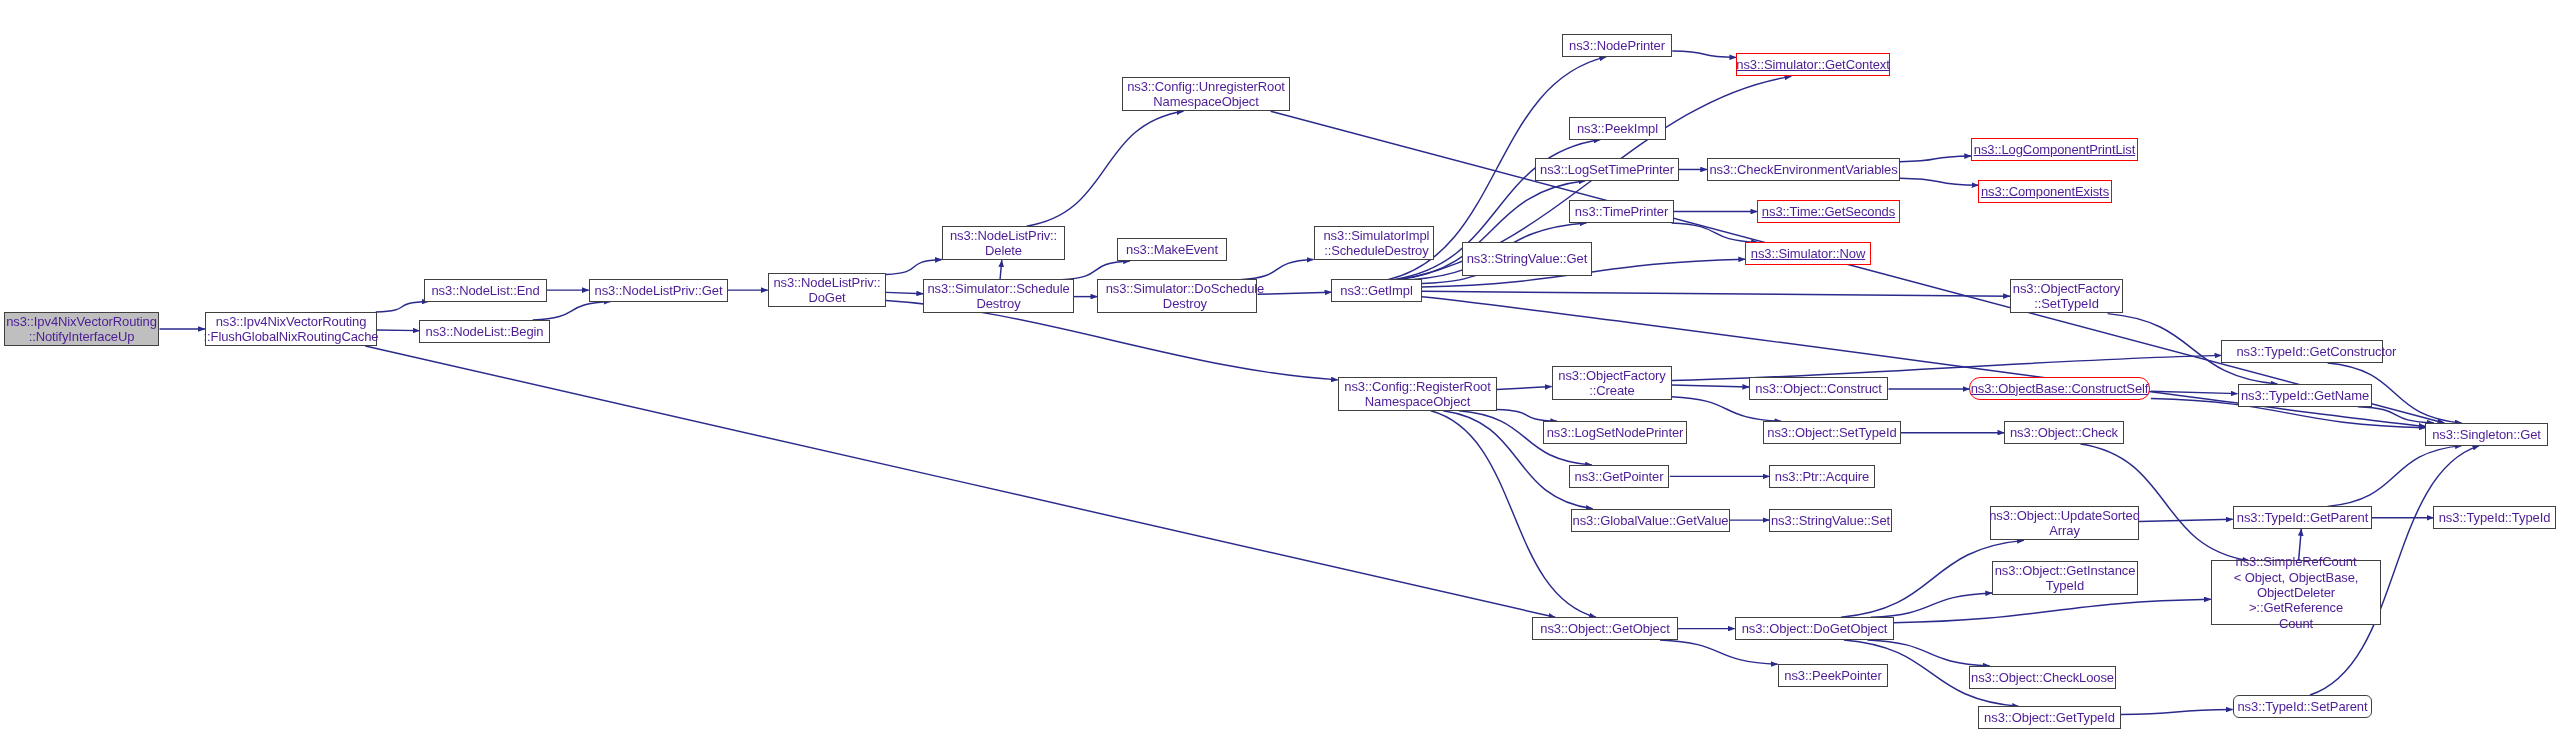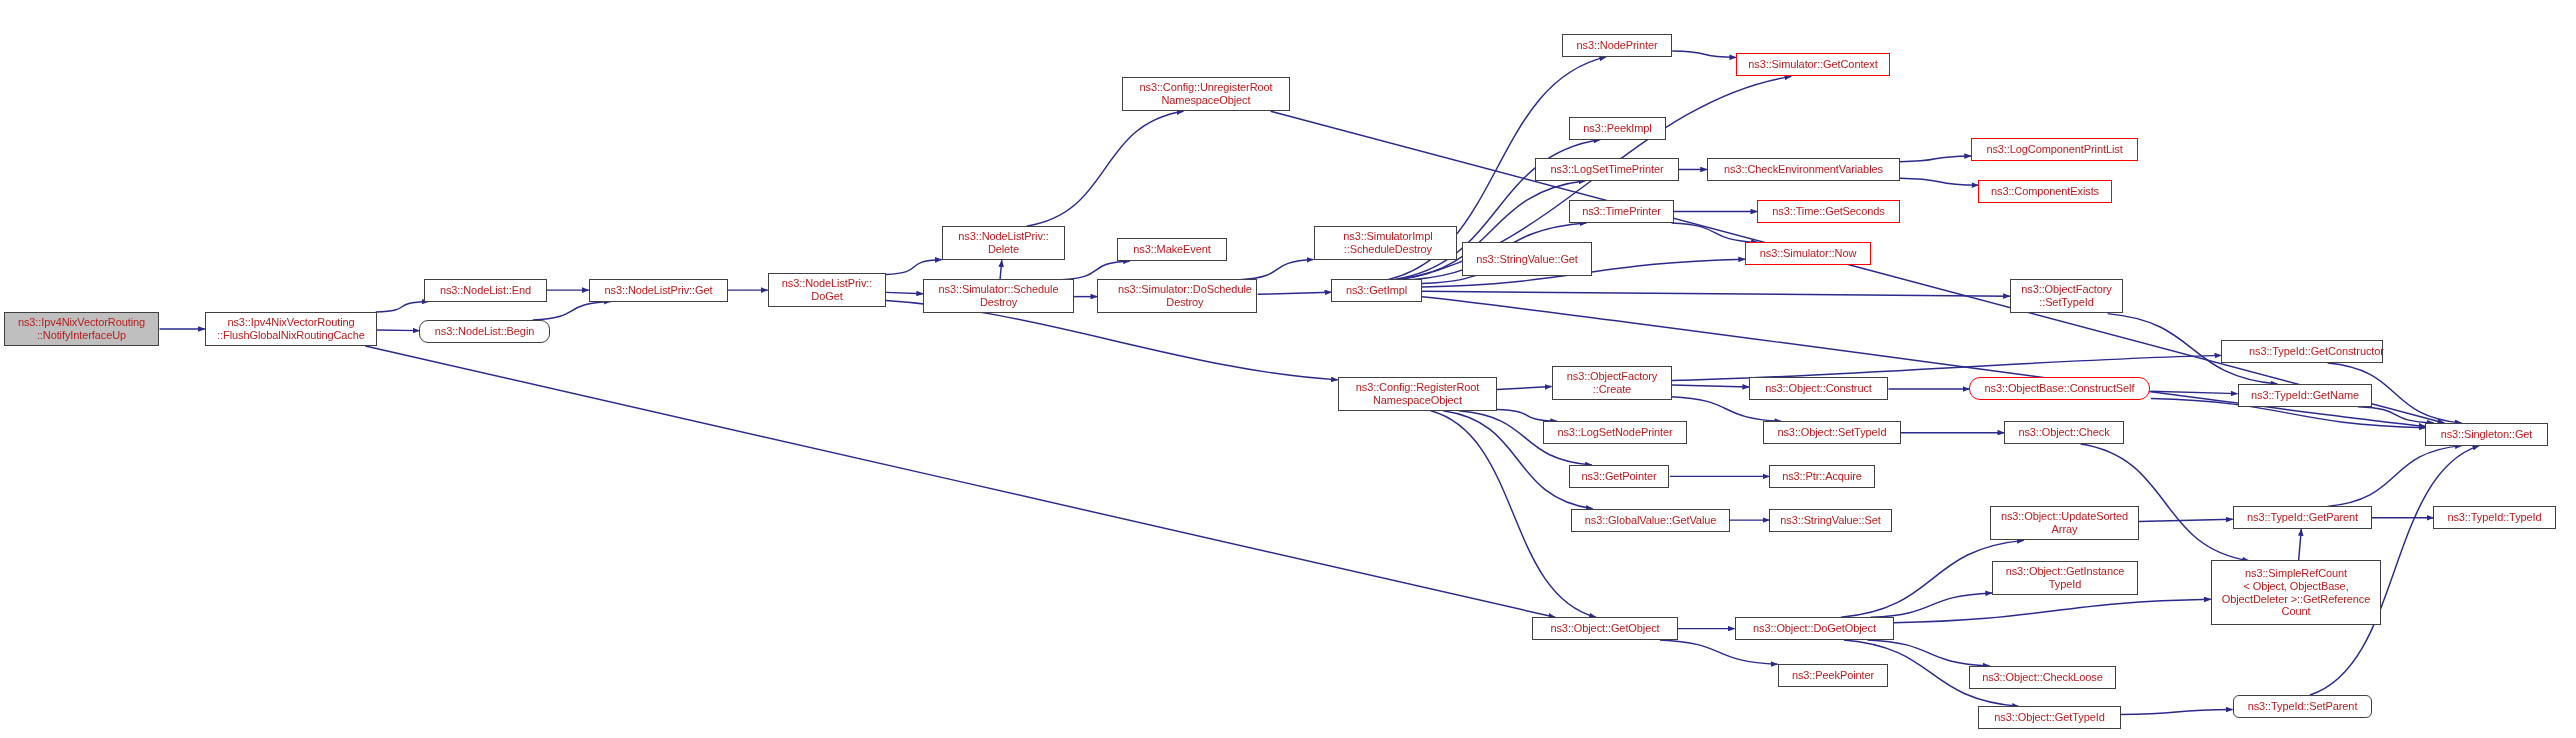--- a/index.html
+++ b/index.html
@@ -26,31 +26,32 @@
   }
   .node {
     position: absolute;
     box-sizing: border-box;
     display: flex;
     align-items: center;
     justify-content: center;
     text-align: center;
     background: #ffffff;
     border: 1.3px solid #404040;
-    color: #b91c1c;
-    font-size: 11px;
+    color: #4c1d95;
+    font-size: 13px;
     line-height: 1.18;
     letter-spacing: -0.1px;
     padding: 0.8px 3.2px;
     white-space: pre-line;
     z-index: 5;
   }
   .node.red {
     border-color: #ff0000;
     border-width: 1.5px;
+    text-decoration: underline;
   }
   .node.root {
     background: #bfbfbf;
     border-color: #404040;
   }
 </style>
 </head>
 <body>
 
 <div id="canvas">
@@ -125,32 +126,32 @@
         <path d="M2618,882.0638977635783 C2700.55,881.3178274760384 2674.45,876.5927156549521 2757,875.8466453674122" fill="none" stroke="#2a2a8c" stroke-width="1.8" marker-end="url(#arrow)"></path>
         <path d="M2852.5,858 C2966.55,821.04 2947.45,586.96 3061.5,550" fill="none" stroke="#2a2a8c" stroke-width="1.8" marker-end="url(#arrow)"></path>
       </g>
   </svg>
   <div id="nodes">
       <div class="node root" style="left: 4px; top: 312px; width: 155px; height: 34px;">ns3::Ipv4NixVectorRouting
 ::NotifyInterfaceUp</div>
       <div class="node" style="left: 205px; top: 312px; width: 172px; height: 34px;">ns3::Ipv4NixVectorRouting
 ::FlushGlobalNixRoutingCache</div>
       <div class="node" style="left: 424px; top: 279px; width: 123px; height: 23px;">ns3::NodeList::End</div>
-      <div class="node" style="left: 419px; top: 320px; width: 131px; height: 23px; border-radius: 9px;">ns3::NodeList::Begin</div>
+      <div class="node" style="left: 419px; top: 320px; width: 131px; height: 23px;">ns3::NodeList::Begin</div>
       <div class="node" style="left: 589px; top: 279px; width: 139px; height: 23px;">ns3::NodeListPriv::Get</div>
       <div class="node" style="left: 768px; top: 273px; width: 118px; height: 34px;">ns3::NodeListPriv::
 DoGet</div>
       <div class="node" style="left: 942px; top: 226px; width: 123px; height: 34px;">ns3::NodeListPriv::
 Delete</div>
       <div class="node" style="left: 923px; top: 279px; width: 151px; height: 34px;">ns3::Simulator::Schedule
 Destroy</div>
       <div class="node" style="left: 1117px; top: 238px; width: 110px; height: 23px;">ns3::MakeEvent</div>
       <div class="node" style="left: 1097px; top: 279px; width: 160px; height: 34px; padding-left: 19px;">ns3::Simulator::DoSchedule
 Destroy</div>
-      <div class="node" style="left: 1314px; top: 226px; width: 143px; height: 34px; padding-left: 8px;">ns3::SimulatorImpl
+      <div class="node" style="left: 1314px; top: 226px; width: 120px; height: 34px; padding-left: 8px;">ns3::SimulatorImpl
 ::ScheduleDestroy</div>
       <div class="node" style="left: 1331px; top: 279px; width: 91px; height: 23px;">ns3::GetImpl</div>
       <div class="node" style="left: 1122px; top: 77px; width: 168px; height: 34px;">ns3::Config::UnregisterRoot
 NamespaceObject</div>
       <div class="node" style="left: 1338px; top: 377px; width: 159px; height: 34px;">ns3::Config::RegisterRoot
 NamespaceObject</div>
       <div class="node" style="left: 1562px; top: 34px; width: 110px; height: 23px;">ns3::NodePrinter</div>
       <div class="node red" style="left: 1736px; top: 53px; width: 154px; height: 23px;">ns3::Simulator::GetContext</div>
       <div class="node" style="left: 1569px; top: 117px; width: 97px; height: 23px;">ns3::PeekImpl</div>
       <div class="node" style="left: 1535px; top: 158px; width: 144px; height: 23px;">ns3::LogSetTimePrinter</div>

